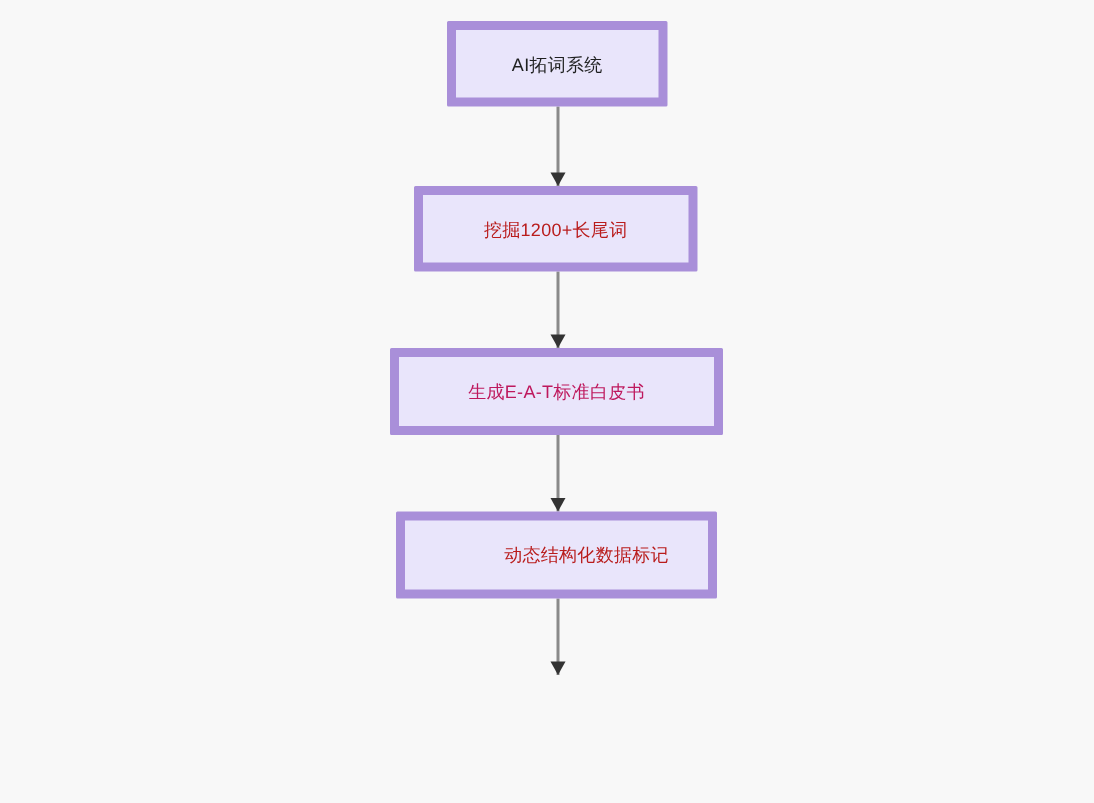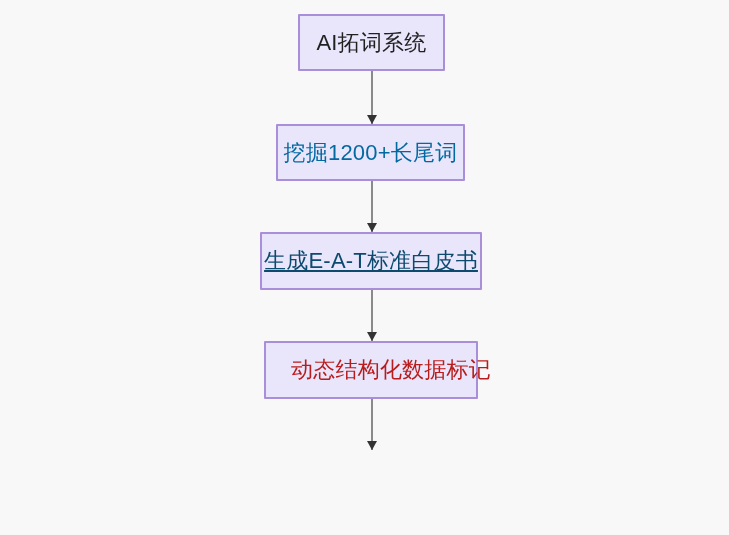--- a/index.html
+++ b/index.html
@@ -15,27 +15,27 @@
   }
   #flowchart {
     position: relative;
     width: 729px;
     height: 535px;
   }
   .node {
     position: absolute;
     box-sizing: border-box;
     background: #e9e5fb;
-    border: 2px solid #a3a3a3;
+    border: 6px solid #a3a3a3;
     border-radius: 1px;
     display: flex;
     align-items: center;
     justify-content: center;
     color: #1f2020;
-    font-size: 22px;
+    font-size: 12px;
     line-height: 1;
     letter-spacing: 0.2px;
     white-space: nowrap;
     z-index: 2;
   }
   .node-label {
     display: block;
   }
   .edge {
     position: absolute;
@@ -76,23 +76,23 @@
     <div class="edge-head" style="top: 42px; border-top-color: rgb(51, 51, 51);"></div>
   </div>
   <div class="edge" id="edge-3" style="left: 371px; top: 399px; width: 2px; height: 51px;">
     <div class="edge-line" style="height: 51px; background: rgb(138, 138, 138);"></div>
     <div class="edge-head" style="top: 42px; border-top-color: rgb(51, 51, 51);"></div>
   </div>
 
   <div class="node" id="node-0" style="left: 298px; top: 14px; width: 147px; height: 57px; background: rgb(233, 229, 251); border-color: rgb(169, 143, 217); color: rgb(31, 32, 32);">
     <span class="node-label">AI拓词系统</span>
   </div>
-  <div class="node" id="node-1" style="left: 276px; top: 124px; width: 189px; height: 57px; background: rgb(233, 229, 251); border-color: rgb(169, 143, 217); color: #0369a1;">
+  <div class="node" id="node-1" style="left: 276px; top: 124px; width: 189px; height: 57px; background: rgb(233, 229, 251); border-color: rgb(169, 143, 217); color: #b91c1c;">
     <span class="node-label">挖掘1200+长尾词</span>
   </div>
-  <div class="node" id="node-2" style="left: 260px; top: 232px; width: 222px; height: 58px; background: rgb(233, 229, 251); border-color: rgb(169, 143, 217); color: #0c4a6e; text-decoration: underline;">
+  <div class="node" id="node-2" style="left: 260px; top: 232px; width: 222px; height: 58px; background: rgb(233, 229, 251); border-color: rgb(169, 143, 217); color: #be185d;">
     <span class="node-label">生成E-A-T标准白皮书</span>
   </div>
   <div class="node" id="node-3" style="left: 264px; top: 341px; width: 214px; height: 58px; background: rgb(233, 229, 251); border-color: rgb(169, 143, 217); color: #b91c1c; padding-left: 40px;">
     <span class="node-label">动态结构化数据标记</span>
   </div>
 
 </div>
 
 </body></html>

